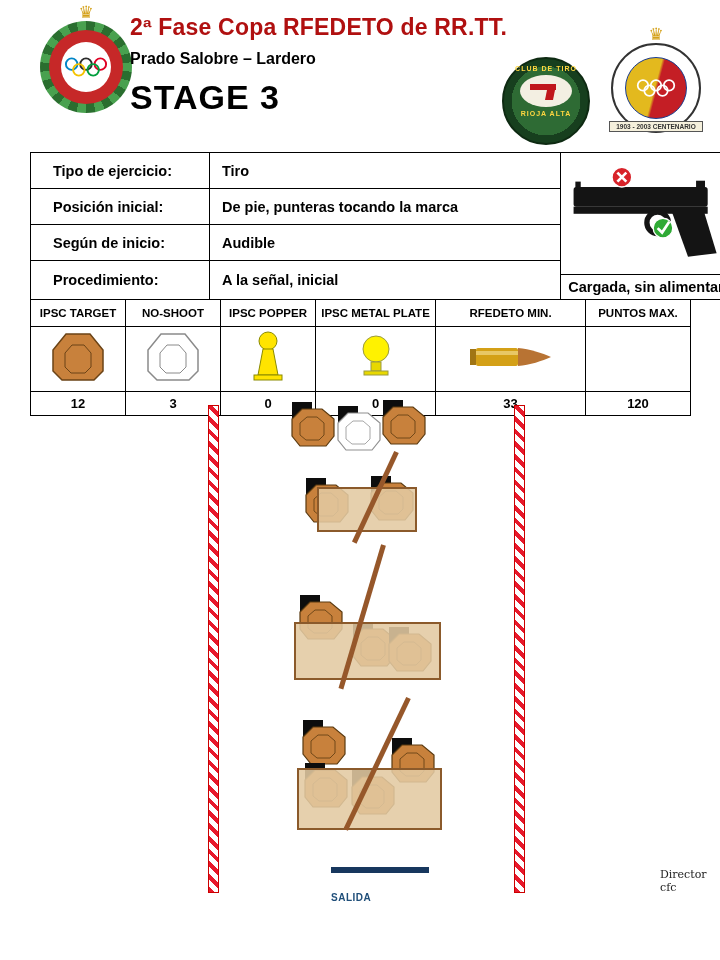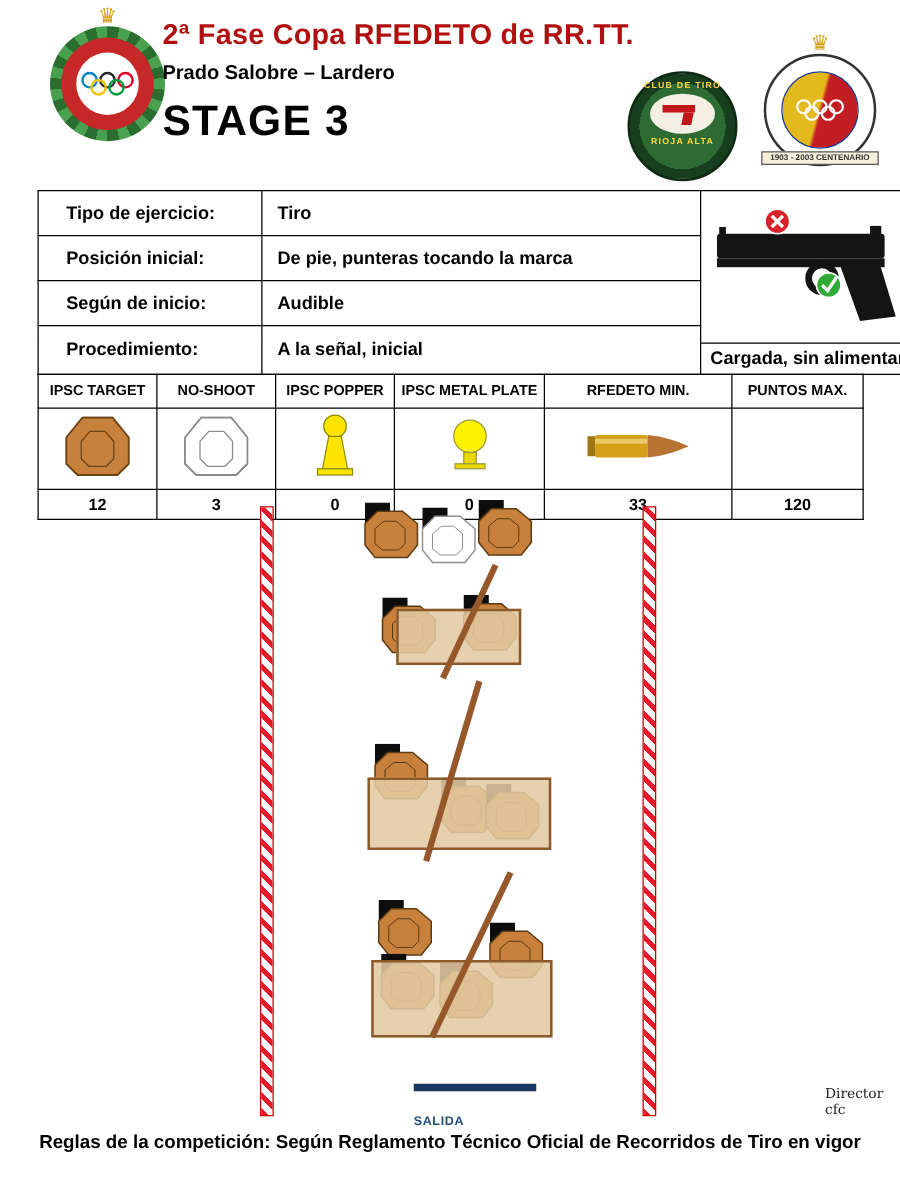--- a/index.html
+++ b/index.html
@@ -296,14 +296,13 @@
   <svg class="tgt" style="left:389px;top:738px" width="46" height="46">
       <use href="#sym-target"></use>
     </svg>
   <div class="twall" style="left:297px;top:768px;width:145px;height:62px"></div>
   <div class="dwall" style="left:406px;top:698px;height:146px;transform:rotate(25.5deg)"></div>
 
   <div class="start-bar"></div>
   <div class="start-label">SALIDA</div>
   <div class="signature">Director cfc</div>
 
-  <div class="rules">Reglas de la competición: Según Reglamento Técnico Oficial de Recorridos de Tiro en vigor</div>
 </div>
 
 </body></html>

